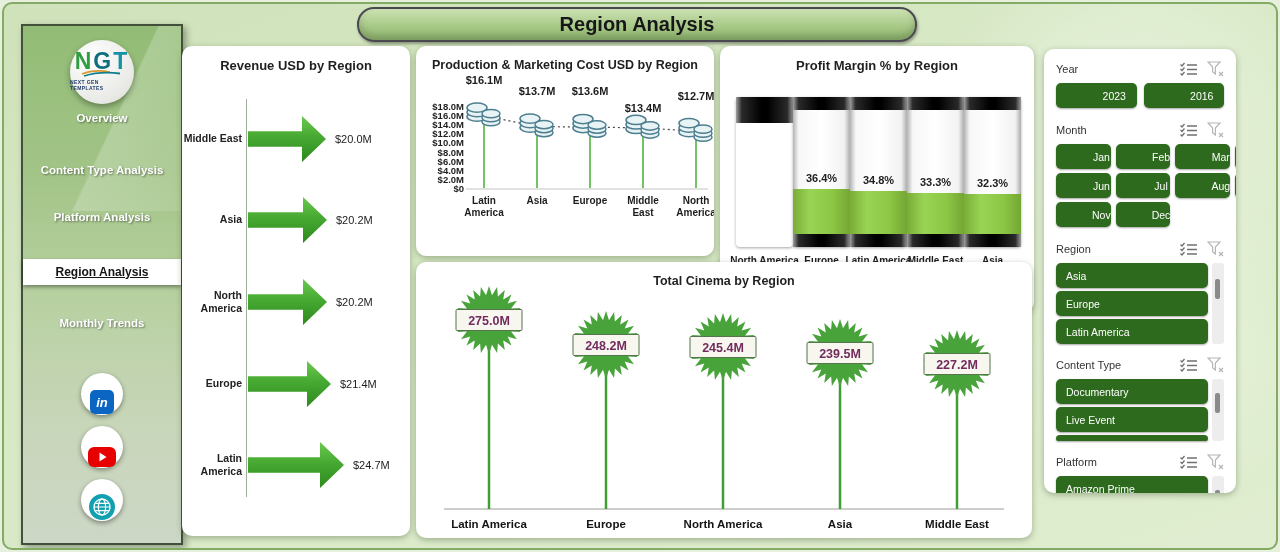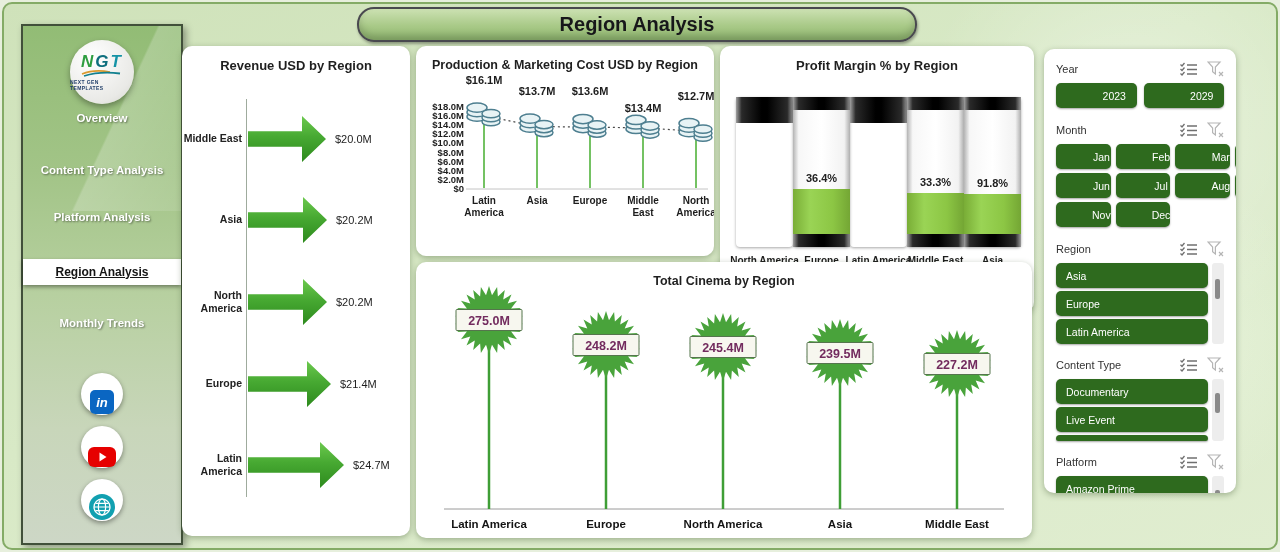--- a/index.html
+++ b/index.html
@@ -13,21 +13,21 @@
 
   
   .sidebar{position:absolute;left:17px;top:20px;width:158px;height:517px;border:2px solid #41503a;
     background:linear-gradient(180deg,#92bc75 0%,#a2c487 28%,#b7d0a0 52%,#c8d6ba 78%,#cdd7c6 100%);
     box-shadow:3px 3px 7px rgba(0,0,0,.35);}
   .sidebar .sheen{position:absolute;left:0;top:0;right:0;height:185px;
     background:linear-gradient(115deg,rgba(255,255,255,0) 55%,rgba(255,255,255,.22) 56%,rgba(255,255,255,.10) 100%);}
   .logo-badge{position:absolute;left:50%;top:14px;transform:translateX(-50%);width:64px;height:64px;
     background:radial-gradient(circle at 35% 30%,#ffffff,#e9e9e6 70%,#d2d2cc);border-radius:50%;
     box-shadow:0 3px 6px rgba(0,0,0,.35);display:flex;flex-direction:column;align-items:center;justify-content:center;}
-  .ngt-text{font-weight:bold;font-size:17px;letter-spacing:2px;line-height:15px;font-style:italic;}
+  .ngt-text{font-weight:bold;font-size:23px;letter-spacing:2px;line-height:15px;}
   .ngt-sub{font-size:5px;font-weight:bold;color:#23406b;letter-spacing:.4px;margin-top:2px;}
   .nav-item{position:absolute;left:0;width:100%;text-align:center;color:#fff;font-weight:bold;
     font-size:11.5px;text-shadow:1px 1px 2px rgba(0,0,0,.45);cursor:pointer;}
   .nav-active{position:absolute;left:0;width:100%;height:26px;line-height:26px;background:#fff;
     text-align:center;font-weight:bold;font-size:12px;color:#141414;text-decoration:underline;
     box-shadow:0 2px 4px rgba(0,0,0,.4);cursor:pointer;}
   .social{position:absolute;left:50%;transform:translateX(-50%);width:42px;height:42px;background:#fff;
     border-radius:50%;box-shadow:0 2px 5px rgba(0,0,0,.4);display:flex;align-items:flex-end;justify-content:center;cursor:pointer;font-style:italic;}
 
   
@@ -243,40 +243,44 @@
               <div class="tube-label" style="bottom:calc(36.4% + 5px)">36.4%</div>
               <div class="tube-fill" style="height:36.4%"></div>
             </div>
             <div class="cap"></div>
           </div>
           <div class="profit-cat">Europe</div>
         </div>
         <div class="profit-col">
           <div class="tube">
             <div class="cap"></div>
+            <div class="tube-body">
+              <div class="tube-label" style="bottom:calc(34.8% + 5px)">34.8%</div>
+              <div class="tube-fill" style="height:34.8%"></div>
+            </div>
             <div class="cap"></div>
           </div>
           <div class="profit-cat">Latin America</div>
         </div>
         <div class="profit-col">
           <div class="tube">
             <div class="cap"></div>
             <div class="tube-body">
               <div class="tube-label" style="bottom:calc(33.3% + 5px)">33.3%</div>
               <div class="tube-fill" style="height:33.3%"></div>
             </div>
             <div class="cap"></div>
           </div>
           <div class="profit-cat">Middle East</div>
         </div>
         <div class="profit-col">
           <div class="tube">
             <div class="cap"></div>
             <div class="tube-body">
-              <div class="tube-label" style="bottom:calc(32.3% + 5px)">91.8%</div>
+              <div class="tube-label" style="bottom:calc(32.3% + 5px)">32.3%</div>
               <div class="tube-fill" style="height:32.3%"></div>
             </div>
             <div class="cap"></div>
           </div>
           <div class="profit-cat">Asia</div>
         </div>
       </div>
   </div>
 
   <div class="panel" id="panel-views">
@@ -325,21 +329,21 @@
             <path d="M8 12h10"></path>
           </g>
         </svg>
       <svg width="17" height="16" viewBox="0 0 17 16">
           <path d="M1 1h12l-4.6 5v7l-2.8-2.4V6z" fill="none" stroke="#b5b5b5" stroke-width="1.2"></path>
           <path d="M12 11l4 4m0-4l-4 4" stroke="#b5b5b5" stroke-width="1.2"></path>
         </svg>
     </div>
     <div class="btn-row">
       <div class="s-btn year">2023</div>
-      <div class="s-btn year">2029</div>
+      <div class="s-btn year">2016</div>
     </div>
 
     <div class="slicer-head" style="margin-top:14px">
       <div class="slicer-title">Month</div>
       <svg width="19" height="14" viewBox="0 0 19 14">
           <g stroke="#6f6f6f" stroke-width="1.3" fill="none">
             <path d="M1.5 2.5l1.5 1.5L5.5 1"></path>
             <path d="M8 3h10"></path>
             <path d="M1.5 7l1.5 1.5L5.5 5.5"></path>
             <path d="M8 7.5h10"></path>

